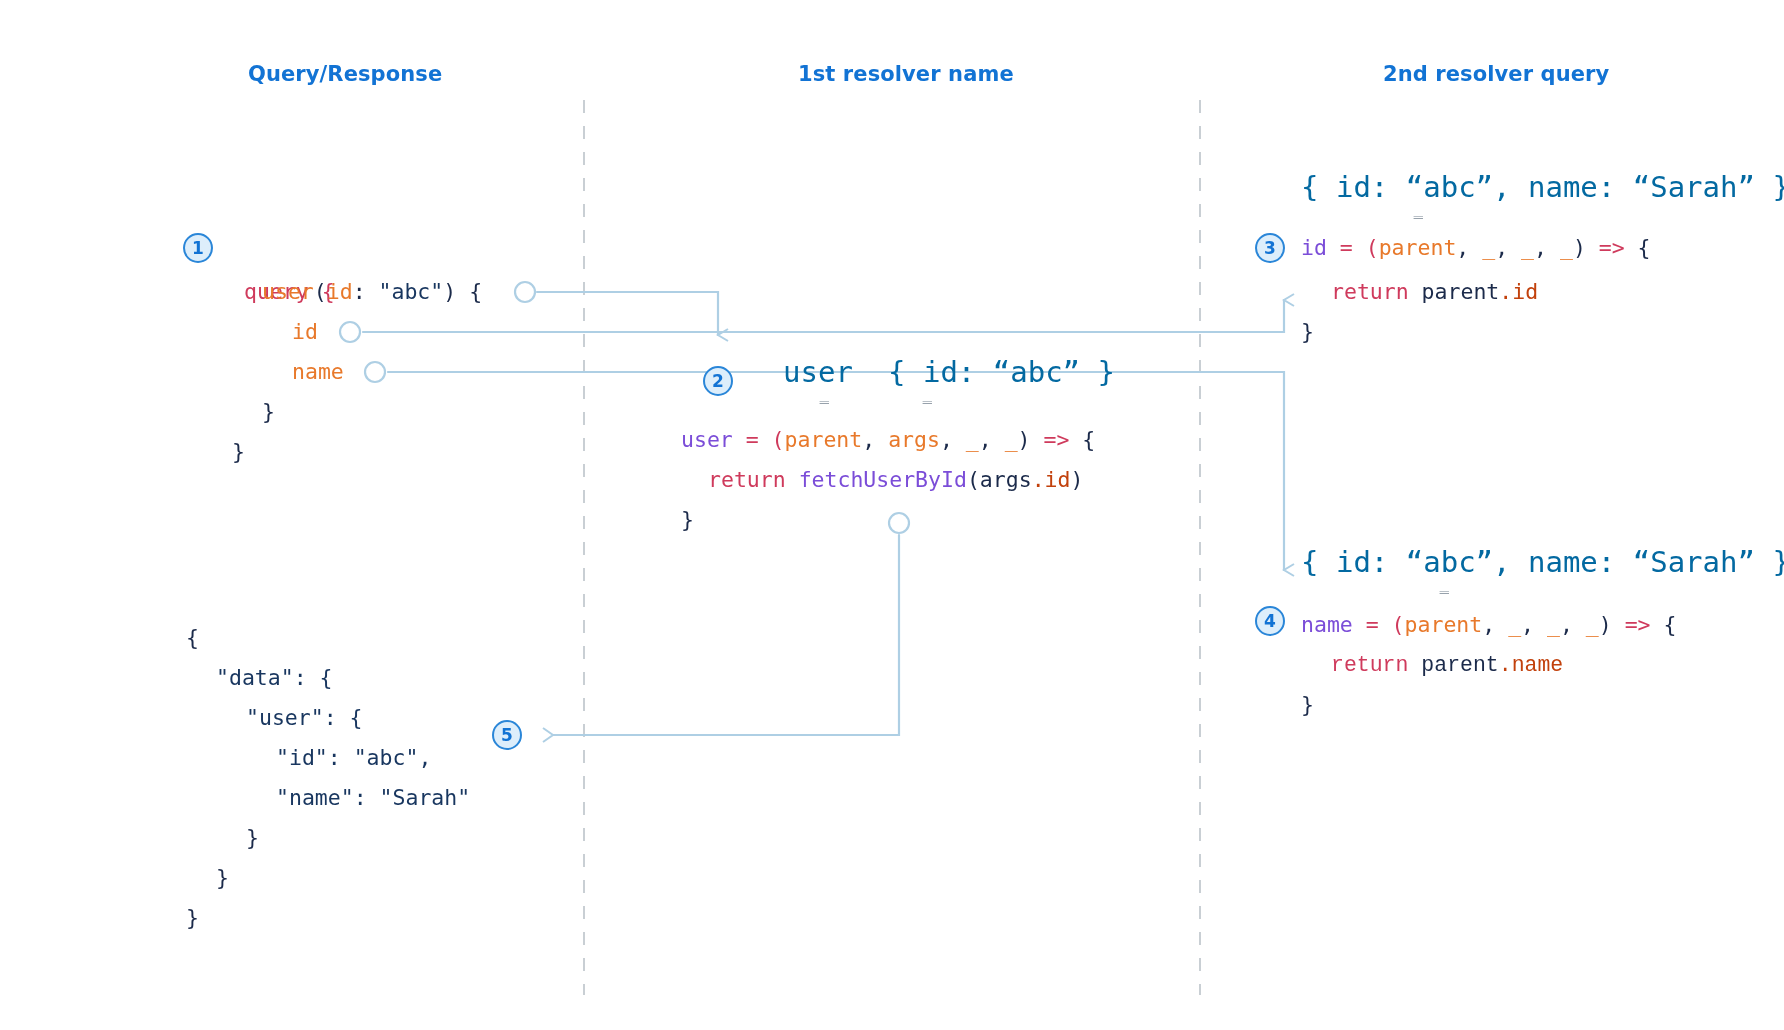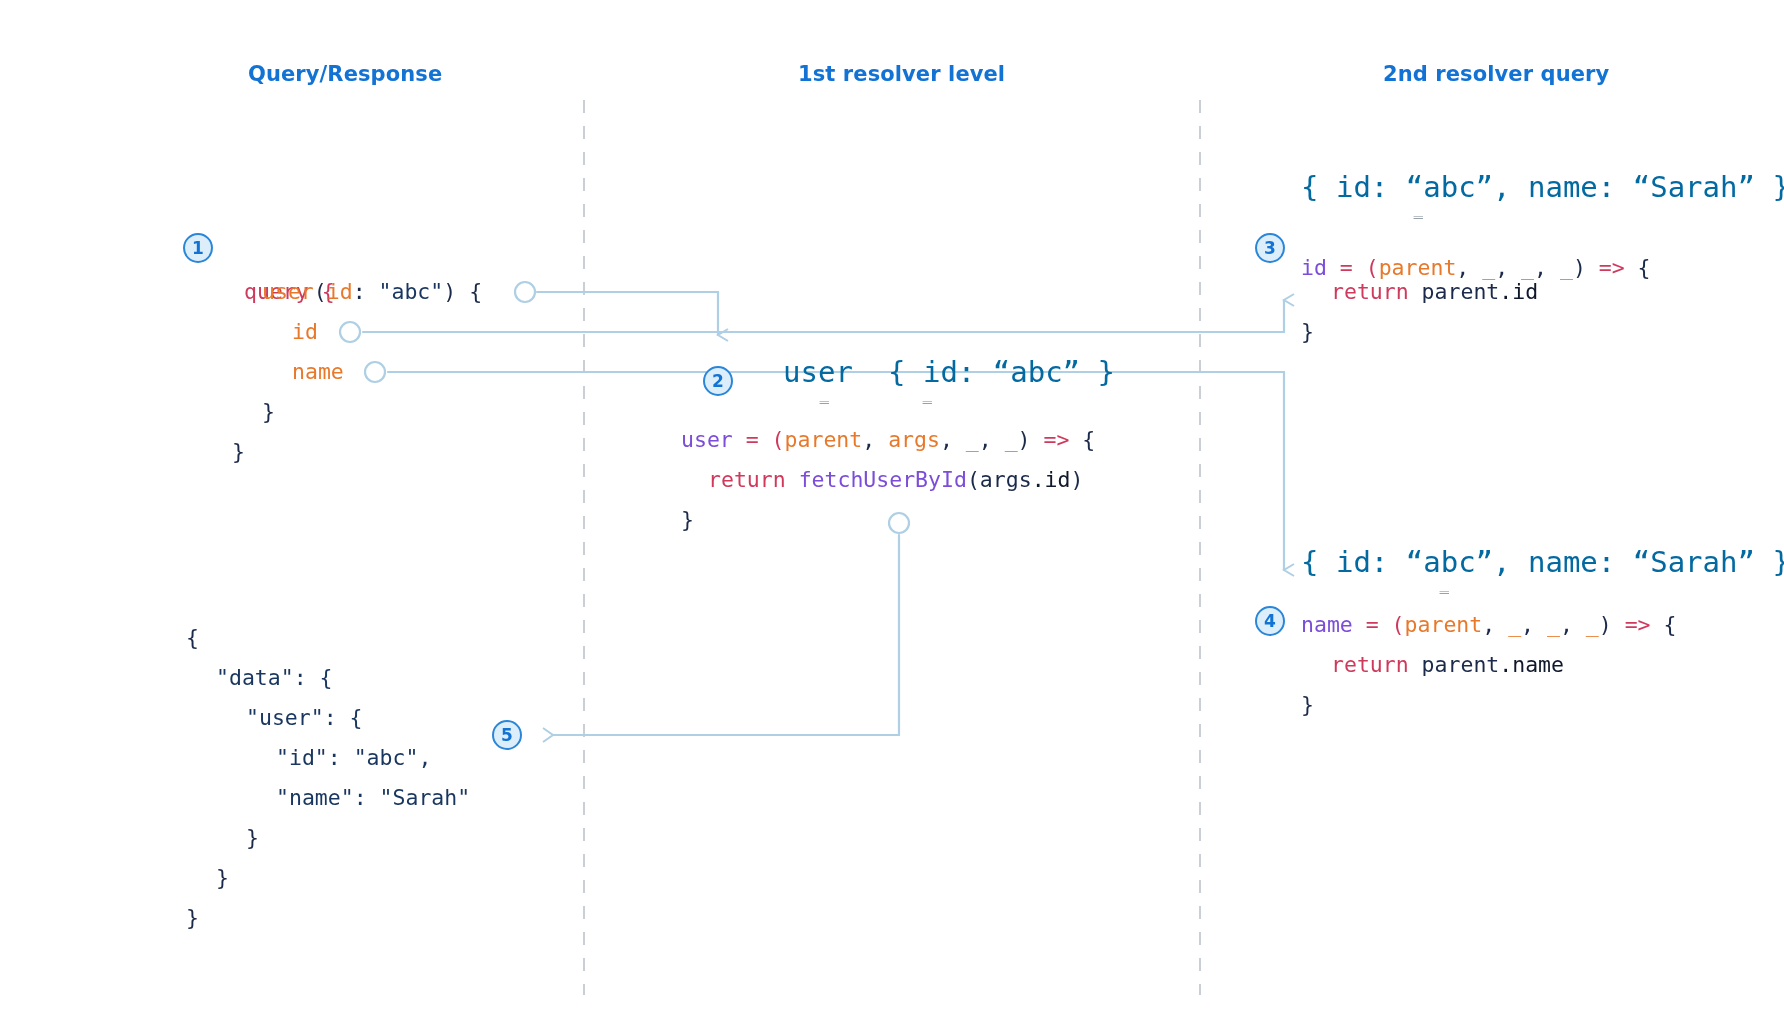--- a/index.html
+++ b/index.html
@@ -57,21 +57,21 @@
     color: #7a8794;
     letter-spacing: -1px;
     transform: scaleY(0.62);
   }
 
   
   .kw      { color: #cf3a5c; }   
   .fld     { color: #e8792b; }   
   .str     { color: #18365f; }   
   .pur     { color: #7b4dd8; }   
-  .blu     { color: #0f172a; }   
+  .blu     { color: #c2410c; }   
   .pun     { color: #1b2a4a; }
   .jkey    { color: #18365f; }
   .jbr     { color: #1b2a4a; }
 
   
   .badge {
     position: absolute;
     width: 30px; height: 30px;
     border-radius: 50%;
     background: #ddeefb;
@@ -118,21 +118,21 @@
 
     <g fill="#ffffff" stroke="#aecfe4" stroke-width="2.2">
       <circle cx="477" cy="292" r="10"></circle>
       <circle cx="302" cy="332" r="10"></circle>
       <circle cx="327" cy="372" r="10"></circle>
       <circle cx="851" cy="523" r="10"></circle>
     </g>
   </svg>
 
   <div class="col-title" id="title-query">Query/Response</div>
-  <div class="col-title" id="title-r1">1st resolver level</div>
+  <div class="col-title" id="title-r1">1st resolver name</div>
   <div class="col-title" id="title-r2">2nd resolver query</div>
 
   <div class="badge" style="left:135px; top:233px;">1</div>
   <div class="badge" style="left:655px; top:366px;">2</div>
   <div class="badge" style="left:1207px; top:233px;">3</div>
   <div class="badge" style="left:1207px; top:606px;">4</div>
   <div class="badge" style="left:444px; top:720px;">5</div>
 
   <div class="code" style="left:196px; top:232px;">
 <span class="kw">query {</span>
@@ -160,28 +160,28 @@
 
   <div class="code" style="left:633px; top:420px;"><span class="pur">user</span><span class="kw"> = (</span><span class="fld">parent</span><span class="pun">, </span><span class="fld">args</span><span class="pun">, </span><span class="fld">_</span><span class="pun">, </span><span class="fld">_</span><span class="pun">) </span><span class="kw">=&gt;</span><span class="pun"> {</span></div>
 
   <div class="code" style="left:660px; top:460px;"><span class="kw">return</span><span class="pun"> </span><span class="pur">fetchUserById</span><span class="pun">(</span><span class="pun">args</span><span class="blu">.id</span><span class="pun">)</span></div>
 
   <div class="code pun" style="left:633px; top:500px;">}</div>
 
   <div class="ann" style="left:1253px; top:167px;">{ id: “abc”, name: “Sarah” }</div>
   <div class="eqmark" style="left:1364px; top:208px;">=</div>
 
-  <div class="code" style="left:1253px; top:248px;"><span class="pur">id</span><span class="kw"> = (</span><span class="fld">parent</span><span class="pun">, </span><span class="fld">_</span><span class="pun">, </span><span class="fld">_</span><span class="pun">, </span><span class="fld">_</span><span class="pun">) </span><span class="kw">=&gt;</span><span class="pun"> {</span></div>
+  <div class="code" style="left:1253px; top:228px;"><span class="pur">id</span><span class="kw"> = (</span><span class="fld">parent</span><span class="pun">, </span><span class="fld">_</span><span class="pun">, </span><span class="fld">_</span><span class="pun">, </span><span class="fld">_</span><span class="pun">) </span><span class="kw">=&gt;</span><span class="pun"> {</span></div>
 
   <div class="code" style="left:1283px; top:272px;"><span class="kw">return</span><span class="pun"> parent</span><span class="blu">.id</span></div>
 
   <div class="code pun" style="left:1253px; top:312px;">}</div>
 
   <div class="ann" style="left:1253px; top:542px;">{ id: “abc”, name: “Sarah” }</div>
   <div class="eqmark" style="left:1390px; top:583px;">=</div>
 
   <div class="code" style="left:1253px; top:605px;"><span class="pur">name</span><span class="kw"> = (</span><span class="fld">parent</span><span class="pun">, </span><span class="fld">_</span><span class="pun">, </span><span class="fld">_</span><span class="pun">, </span><span class="fld">_</span><span class="pun">) </span><span class="kw">=&gt;</span><span class="pun"> {</span></div>
 
-  <div class="code" style="left:1283px; top:645px;"><span class="kw">return</span><span class="pun"> parent</span><span class="blu">.name</span></div>
+  <div class="code" style="left:1283px; top:645px;font-family:Liberation Mono, monospace;"><span class="kw">return</span><span class="pun"> parent</span><span class="blu">.name</span></div>
 
   <div class="code pun" style="left:1253px; top:685px;">}</div>
 
 </div>
 
 </body></html>

